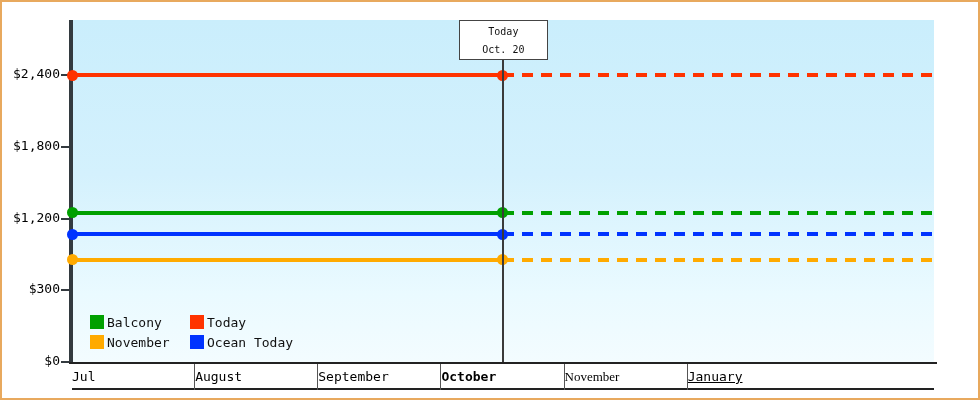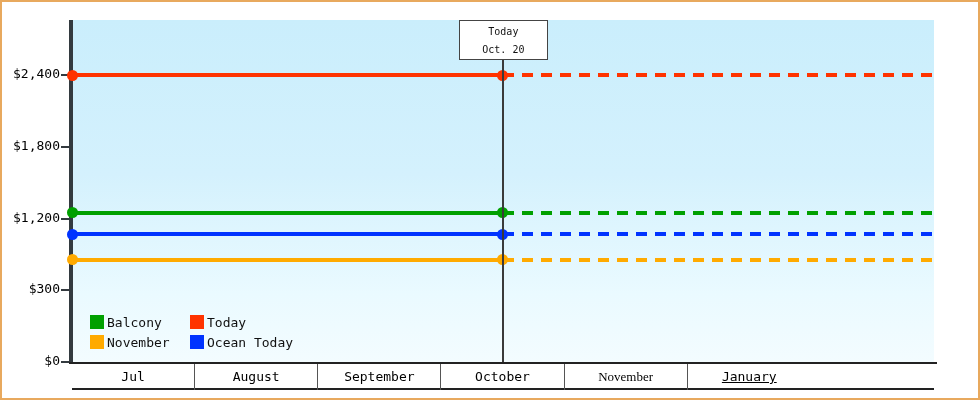--- a/index.html
+++ b/index.html
@@ -118,21 +118,21 @@
   #months {
     position: absolute;
     left: 70px; top: 362px;
     width: 862px; height: 26px;
     display: flex;
     border-bottom: 2px solid #222222;
   }
   .month-cell {
     height: 26px;
     line-height: 26px;
-    text-align: center;
+    text-align: left;
     font-size: 13px;
     color: #000000;
     border-right: 1px solid #555555;
     overflow: hidden;
     white-space: nowrap;
   }
   .month-cell:last-child { border-right: none; }
 </style>
 </head>
 <body>
@@ -219,18 +219,18 @@
           <span class="legend-swatch" style="background: rgb(0, 51, 255);"></span>
           <span>Ocean Today</span>
         </div>
       </div>
     </div>
 
   <div id="months">
       <div class="month-cell" style="width: 123.143px;">Jul</div>
       <div class="month-cell" style="width: 123.143px;">August</div>
       <div class="month-cell" style="width: 123.143px;">September</div>
-      <div class="month-cell" style="width: 123.143px;">October</div>
+      <div class="month-cell" style="width: 123.143px; font-weight: bold;">October</div>
       <div class="month-cell" style="width: 123.143px; font-family: Liberation Serif, serif;">November</div>
       <div class="month-cell" style="width: 123.143px; text-decoration: underline;">January</div>
     </div>
 
 </div>
 
 </body></html>

